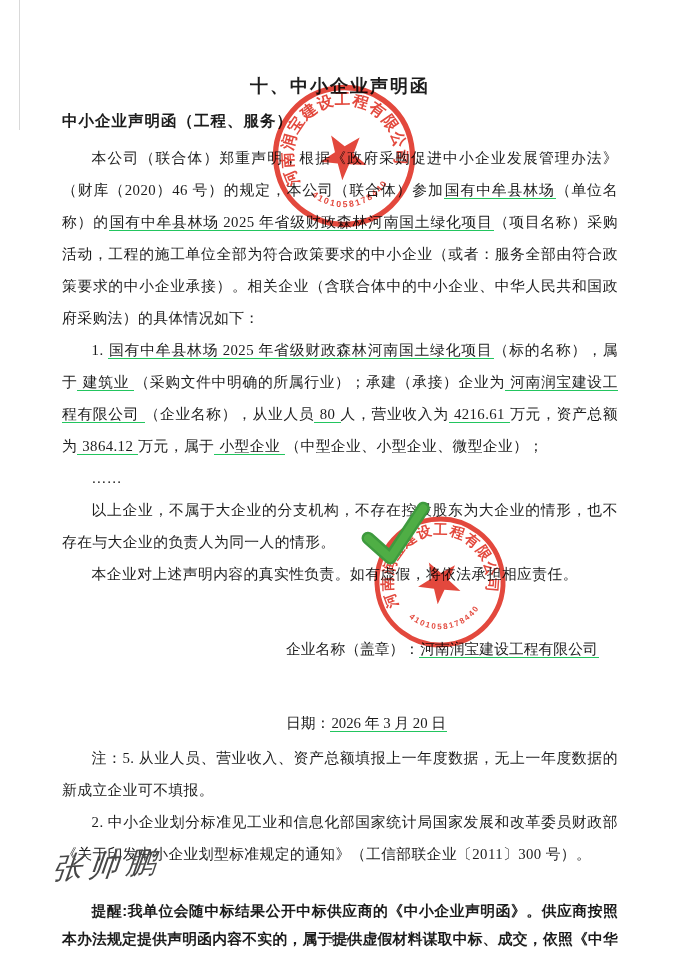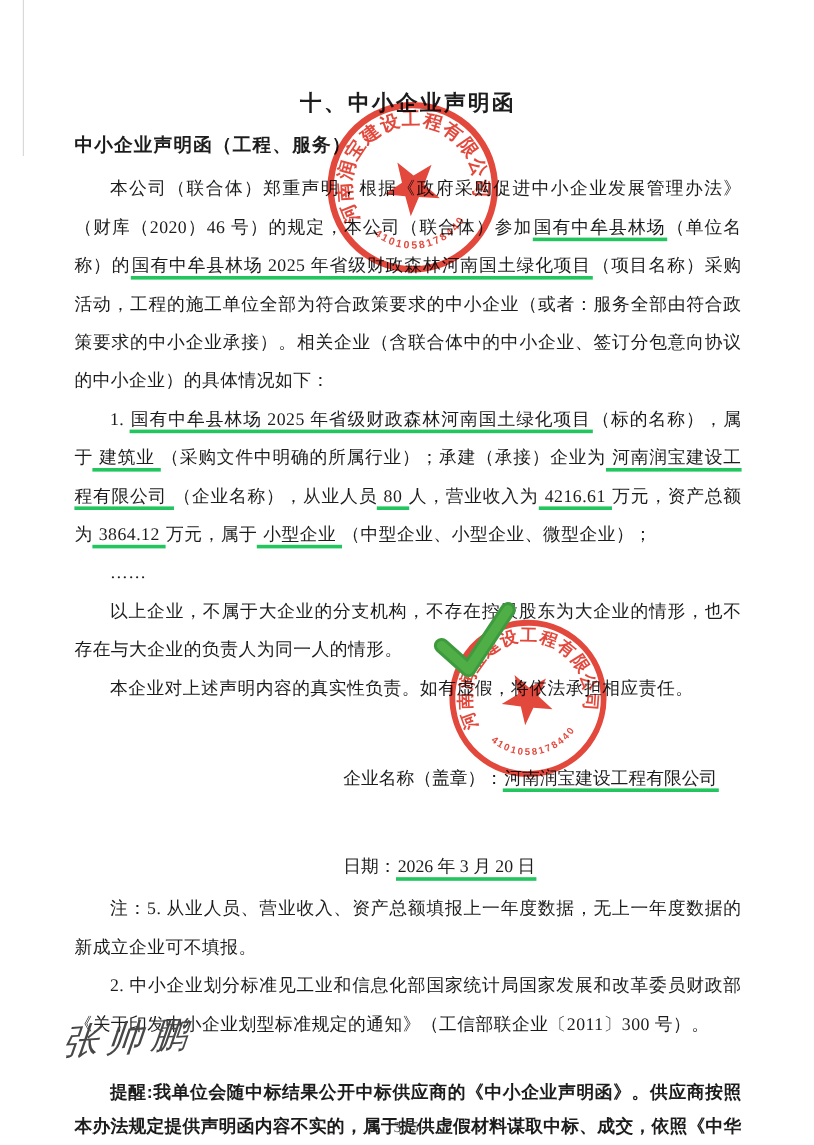--- a/index.html
+++ b/index.html
@@ -18,21 +18,21 @@
     font-size:18px;font-weight:700;text-align:center;margin:0 0 13px 0;letter-spacing:2px;
   }
   h2.doc-subtitle{
     font-size:15.5px;font-weight:700;margin:0 0 10px 0;letter-spacing:1px;
   }
   .para{
     font-size:14.8px;line-height:32px;text-align:justify;text-indent:2em;margin:0;
     letter-spacing:0.4px;
   }
   .u{
-    border-bottom:3px solid #22c55e;
+    border-bottom:1px solid #22c55e;
     padding:0 1px;
   }
   .sig-block{margin:12px 0 0 224px;font-size:14.8px;line-height:30px;}
   .sig-line{white-space:nowrap;margin-top:44px;}
   .notes{margin-top:4px;}
   .reminder{
     margin-top:28px;
     font-weight:700;font-size:14.8px;line-height:27.5px;
     text-indent:2em;text-align:justify;letter-spacing:0.2px;
   }
@@ -61,21 +61,21 @@
 <body>
 
 <div class="page">
   <div class="edge-line"></div>
 
   <div class="content">
     <h1 class="doc-title hei">十、中小企业声明函</h1>
     <h2 class="doc-subtitle hei">中小企业声明函（工程、服务）</h2>
 
     <div id="body-paras">
-        <p class="para"><span>本公司（联合体）郑重声明，根据《政府采购促进中小企业发展管理办法》（财库（2020）46 号）的规定，本公司（联合体）参加</span><span class="u">国有中牟县林场</span><span>（单位名称）的</span><span class="u">国有中牟县林场 2025 年省级财政森林河南国土绿化项目</span><span>（项目名称）采购活动，工程的施工单位全部为符合政策要求的中小企业（或者：服务全部由符合政策要求的中小企业承接）。相关企业（含联合体中的中小企业、签订分包意向协议的中小企业）的具体情况如下：</span></p>
+        <p class="para"><span>本公司（联合体）郑重声明，根据《政府采购促进中小企业发展管理办法》（财库（2020）46 号）的规定，本公司（联合体）参加</span><span class="u">国有中牟县林场</span><span>（单位名称）的</span><span class="u">国有中牟县林场 2025 年省级财政森林河南国土绿化项目</span><span>（项目名称）采购活动，工程的施工单位全部为符合政策要求的中小企业（或者：服务全部由符合政策要求的中小企业承接）。相关企业（含联合体中的中小企业、中华人民共和国政府采购法）的具体情况如下：</span></p>
         <p class="para"><span>1. </span><span class="u">国有中牟县林场 2025 年省级财政森林河南国土绿化项目</span><span>（标的名称），属于</span><span class="u"> 建筑业 </span><span>（采购文件中明确的所属行业）；承建（承接）企业为</span><span class="u"> 河南润宝建设工程有限公司 </span><span>（企业名称），从业人员</span><span class="u"> 80 </span><span>人，营业收入为</span><span class="u"> 4216.61 </span><span>万元，资产总额为</span><span class="u"> 3864.12 </span><span>万元，属于</span><span class="u"> 小型企业 </span><span>（中型企业、小型企业、微型企业）；</span></p>
         <p class="para"><span>……</span></p>
         <p class="para"><span>以上企业，不属于大企业的分支机构，不存在控股股东为大企业的情形，也不存在与大企业的负责人为同一人的情形。</span></p>
         <p class="para"><span>本企业对上述声明内容的真实性负责。如有虚假，将依法承担相应责任。</span></p>
       </div>
 
     <div class="sig-block">
       <div class="sig-line">
         <span>企业名称（盖章）：</span><span class="u">河南润宝建设工程有限公司</span>
       </div>

